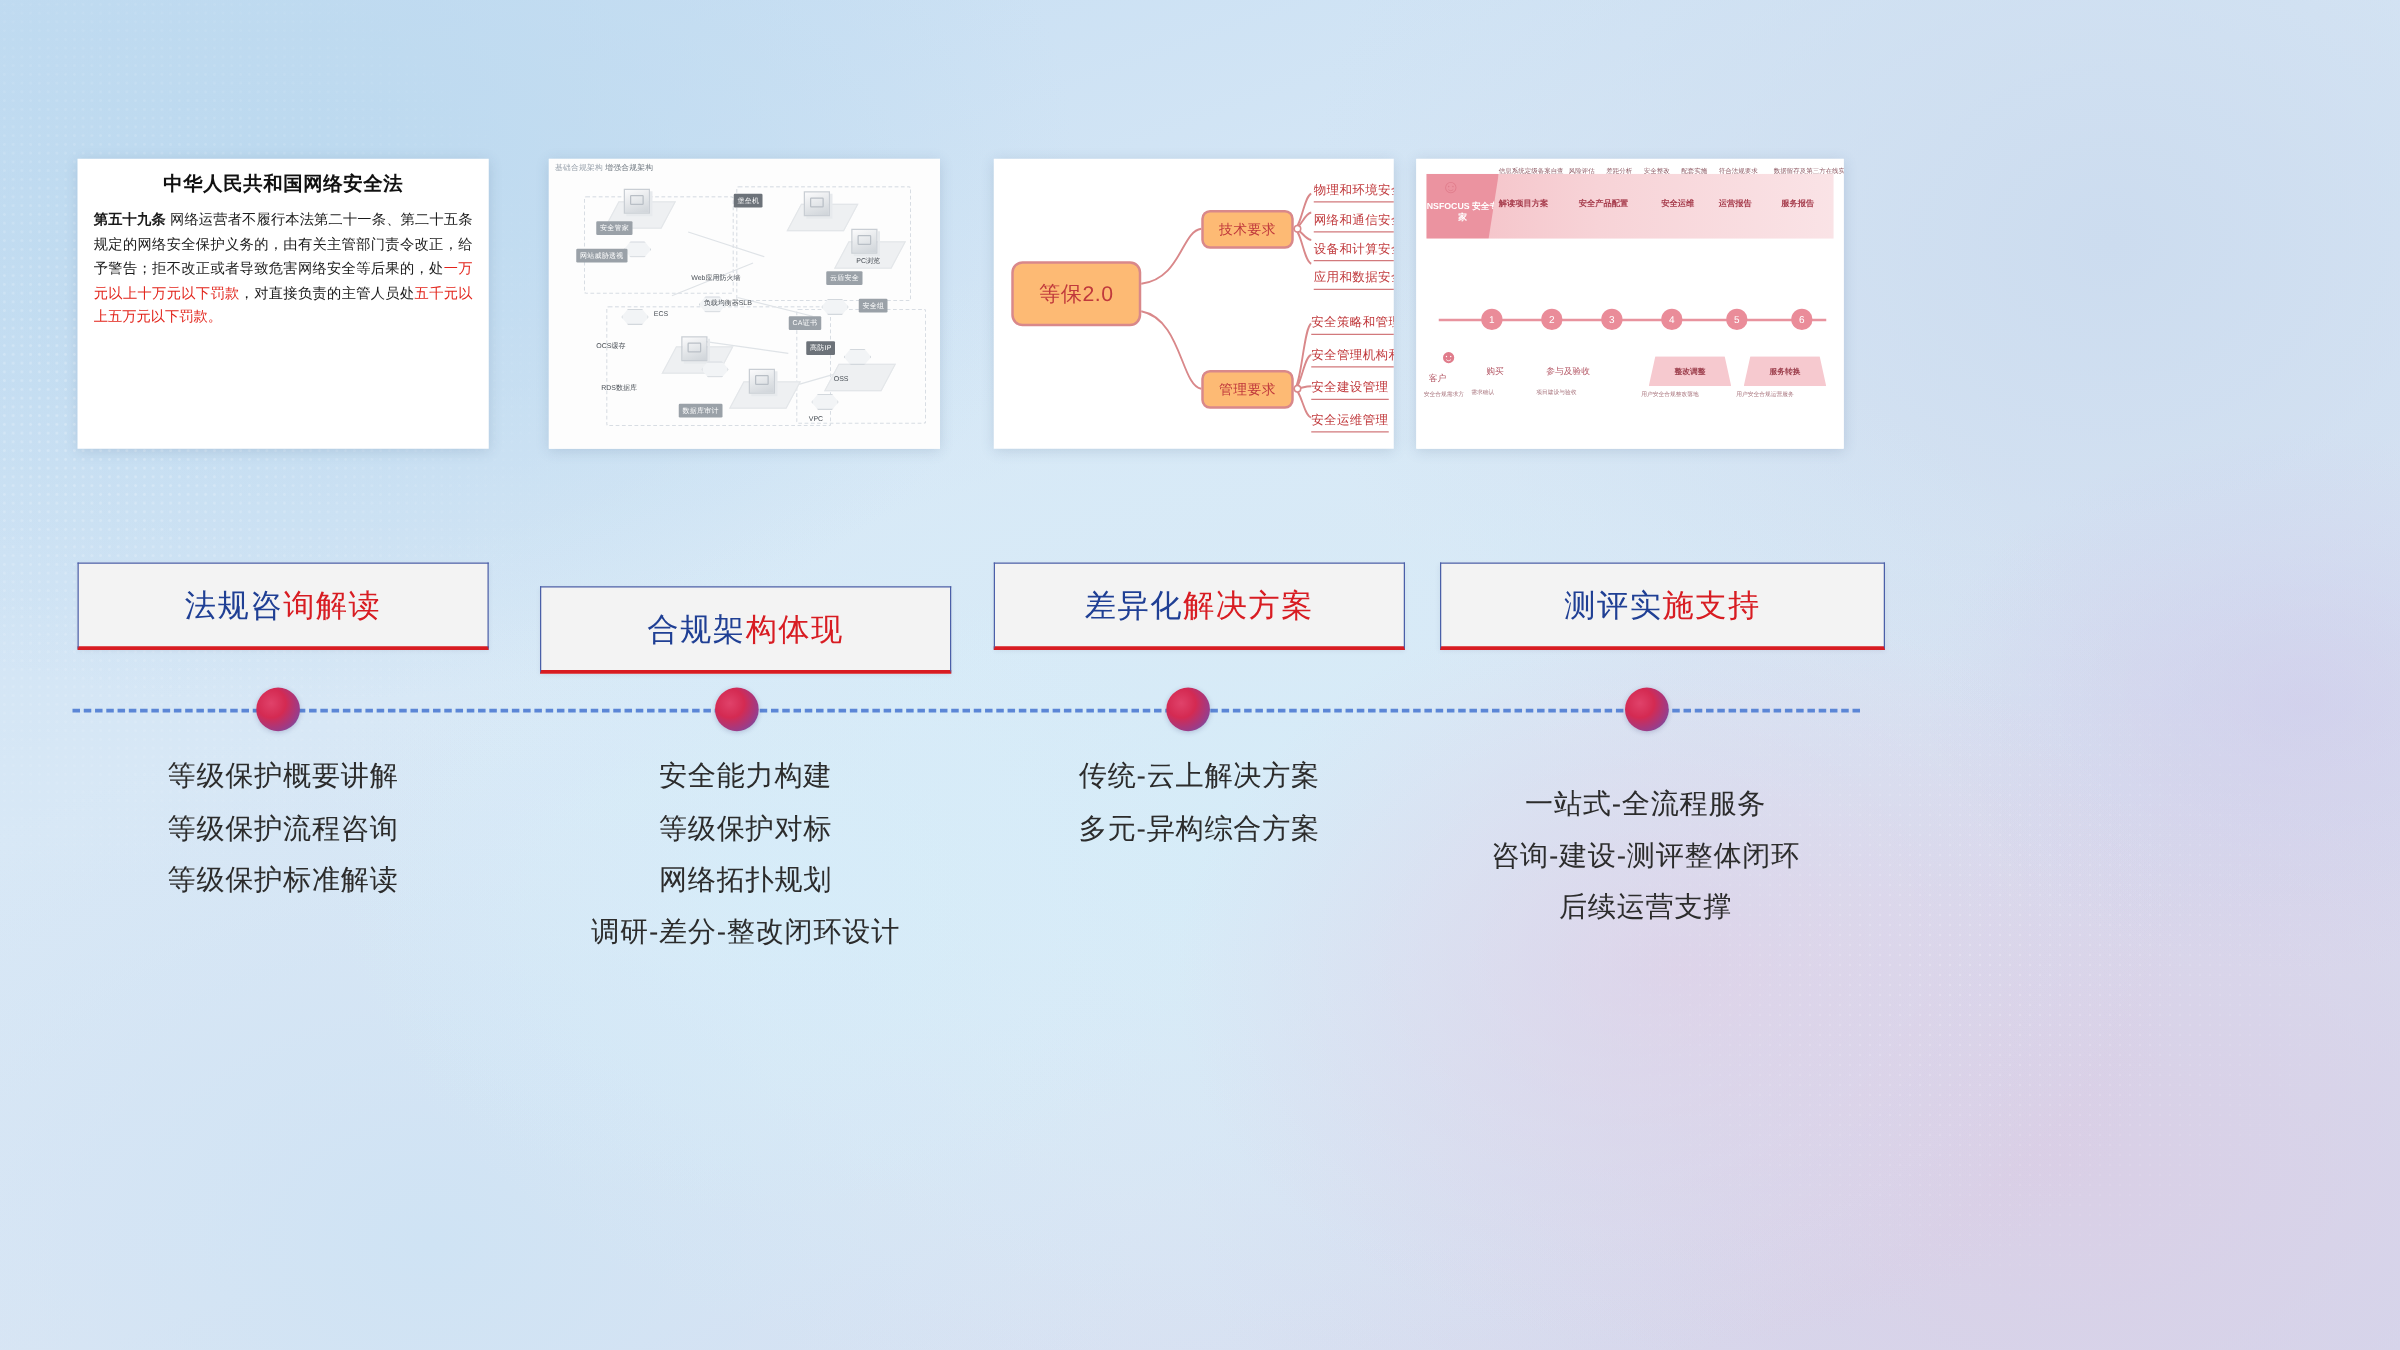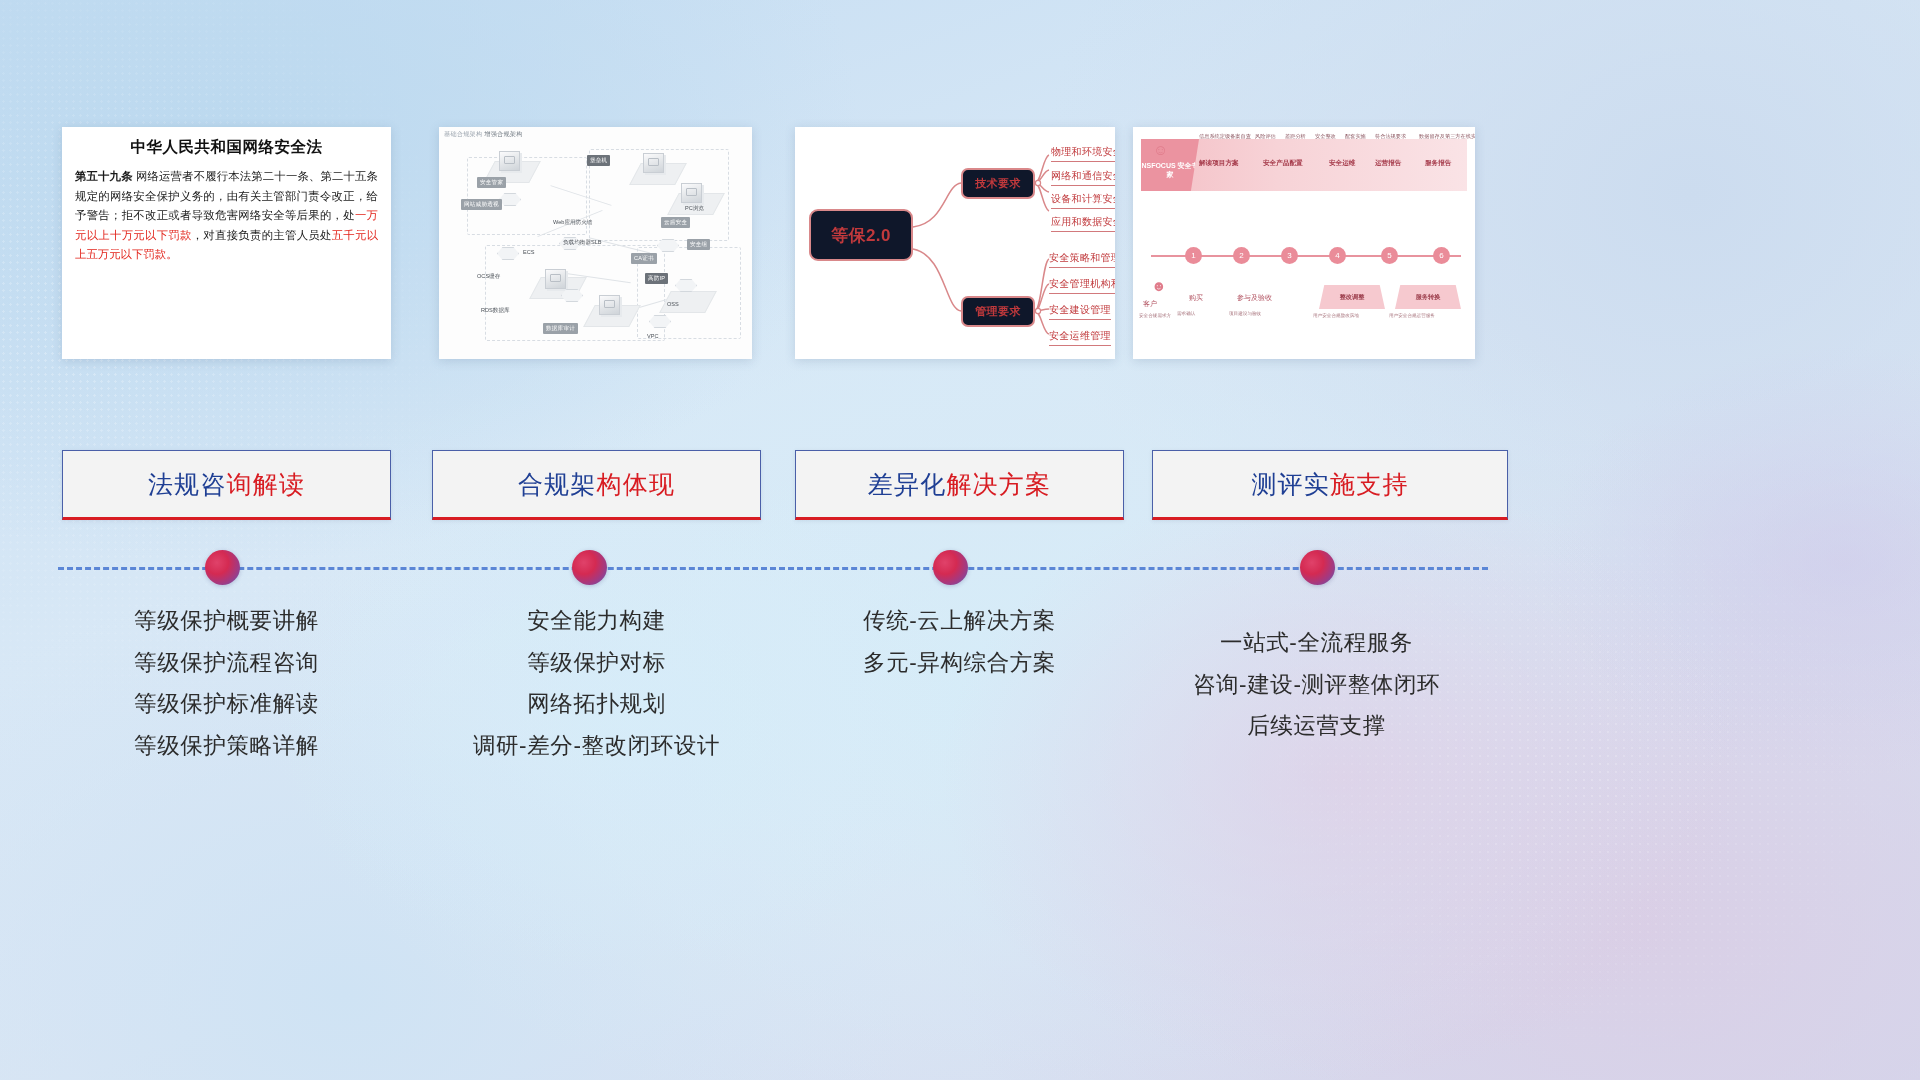--- a/index.html
+++ b/index.html
@@ -108,22 +108,22 @@
   }
   .arch .tag.dk { background: #6c7279; }
   .arch .lbl {
     position: absolute; font-size: 5.6px; color: #4a5057; white-space: nowrap;
   }
   .arch .ln { position: absolute; background: #dfe3e7; }
 
   
   .mind { position: absolute; inset: 0; }
   .mnode {
-    position: absolute; background: #0f172a; border: 2.2px solid #d9888a;
-    border-radius: 7px; color: #c0393c; font-size: 11px; font-weight: 700;
+    position: absolute; background: #fdba74; border: 2.2px solid #d9888a;
+    border-radius: 7px; color: #c0393c; font-size: 11px; font-weight: 400;
     display: flex; align-items: center; justify-content: center;
     letter-spacing: .4px;
   }
   .mroot {
     left: 14px; top: 82px; width: 104px; height: 52px;
     font-size: 17px; border-width: 2.8px; border-radius: 9px; text-align: right;
   }
   .mbranch { width: 74px; height: 31px; }
   .mleaf {
     position: absolute; color: #c0393c; font-size: 10px; white-space: nowrap;
@@ -189,21 +189,21 @@
     border-bottom: 3px solid #d81c22;
     display: flex; align-items: center; justify-content: center;
     box-shadow: 0 1px 4px rgba(70,90,130,.12);
   }
   .lbox span {
     font-size: 25px; letter-spacing: 1.2px; font-weight: 500;
   }
   .lbox .b { color: #1f3f94; }
   .lbox .r { color: #d81c22; }
   .lbox.l0 { left: 62px;   width: 329px; }
-  .lbox.l1 { left: 432px;  width: 329px; }
+  .lbox.l1 { left: 432px;  width: 329px; margin-top: 19px; }
   .lbox.l2 { left: 795px;  width: 329px; }
   .lbox.l3 { left: 1152px; width: 356px; }
 
   
   #timeline { position: absolute; left: 0; top: 540px; width: 1920px; height: 60px; }
   .tl-line {
     position: absolute; left: 58px; top: 27px; width: 1430px; height: 0;
     border-top: 3px dashed #5b86d6;
   }
   .tl-dot {
@@ -407,21 +407,20 @@
   <div class="tl-dot d1"></div>
   <div class="tl-dot d2"></div>
   <div class="tl-dot d3"></div>
 </div>
 
 <div id="lists">
   <ul class="list s0">
     <li>等级保护概要讲解</li>
     <li>等级保护流程咨询</li>
     <li>等级保护标准解读</li>
-    <li>等级保护策略详解</li>
   </ul>
   <ul class="list s1">
     <li>安全能力构建</li>
     <li>等级保护对标</li>
     <li>网络拓扑规划</li>
     <li>调研-差分-整改闭环设计</li>
   </ul>
   <ul class="list s2">
     <li>传统-云上解决方案</li>
     <li>多元-异构综合方案</li>

